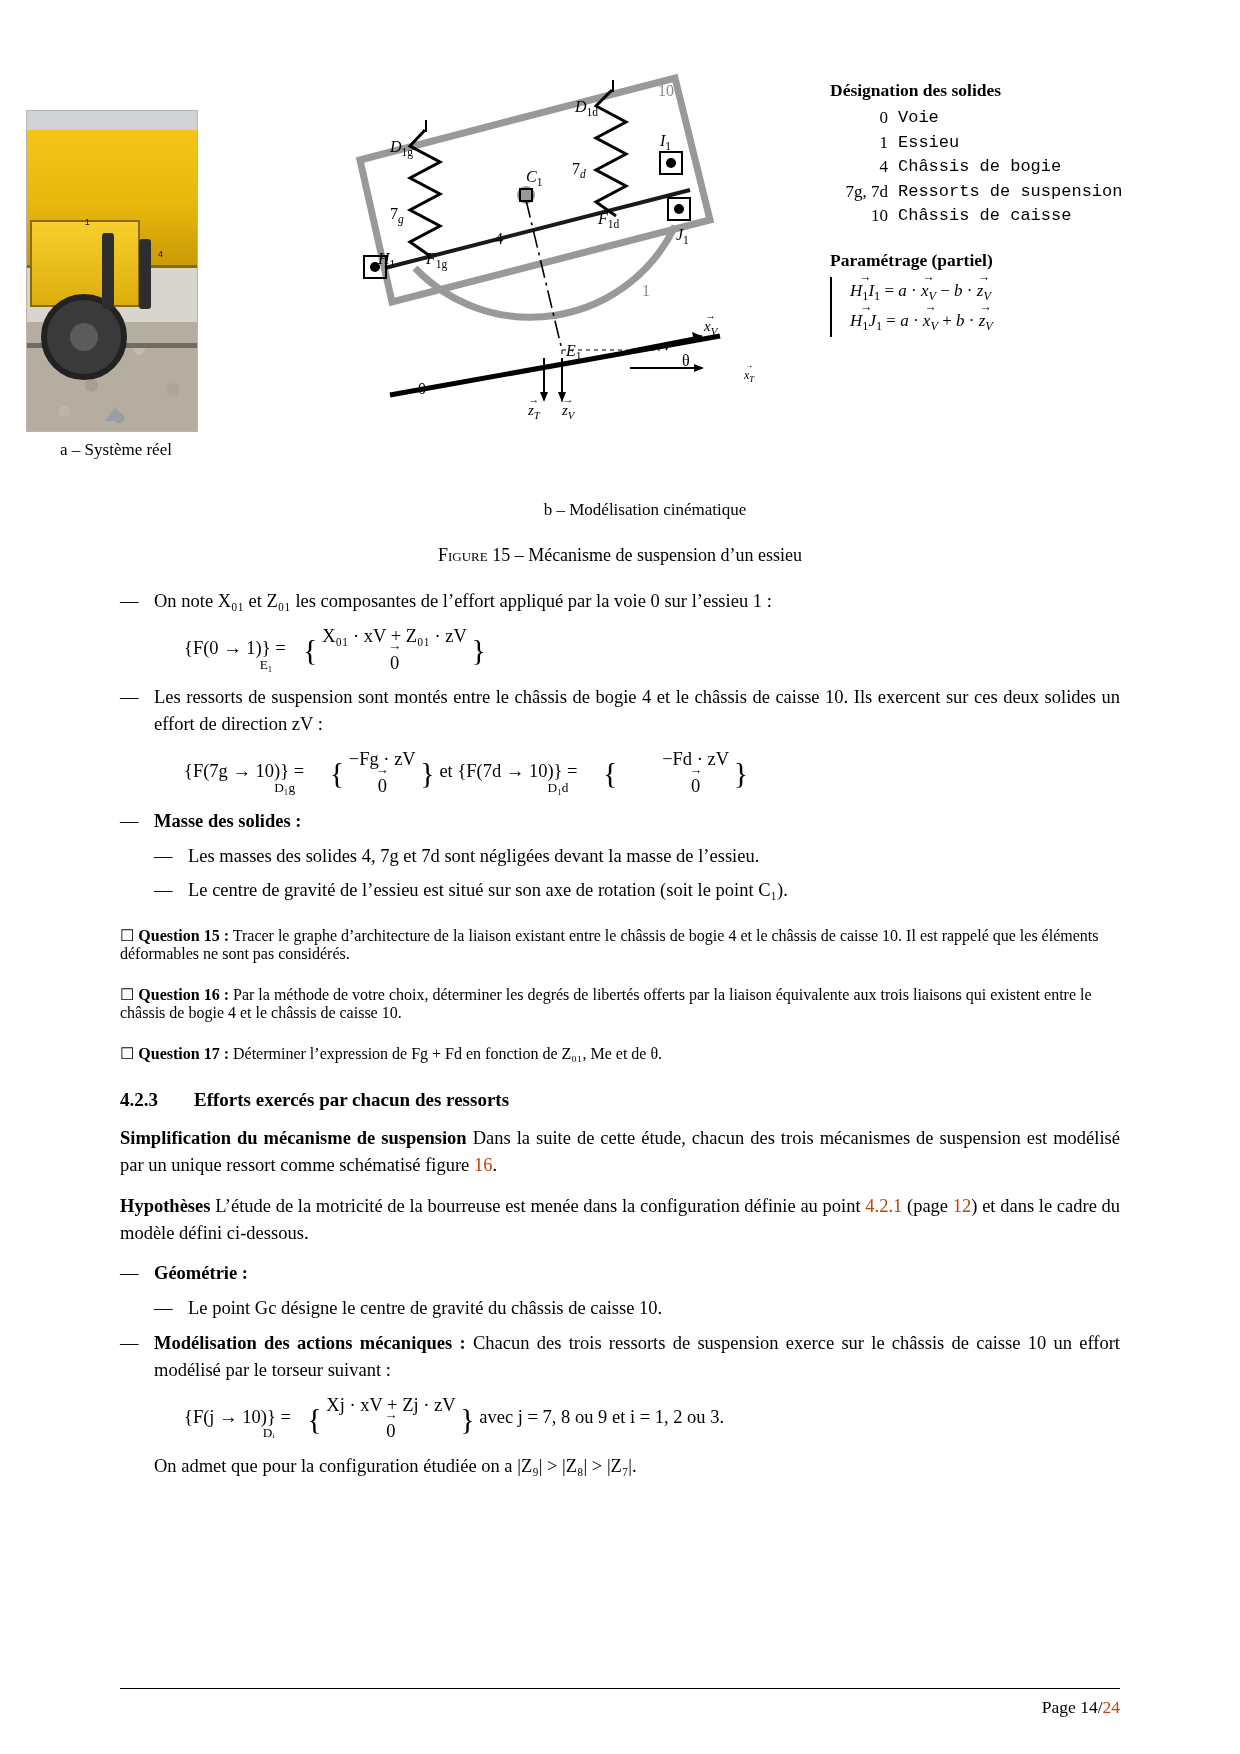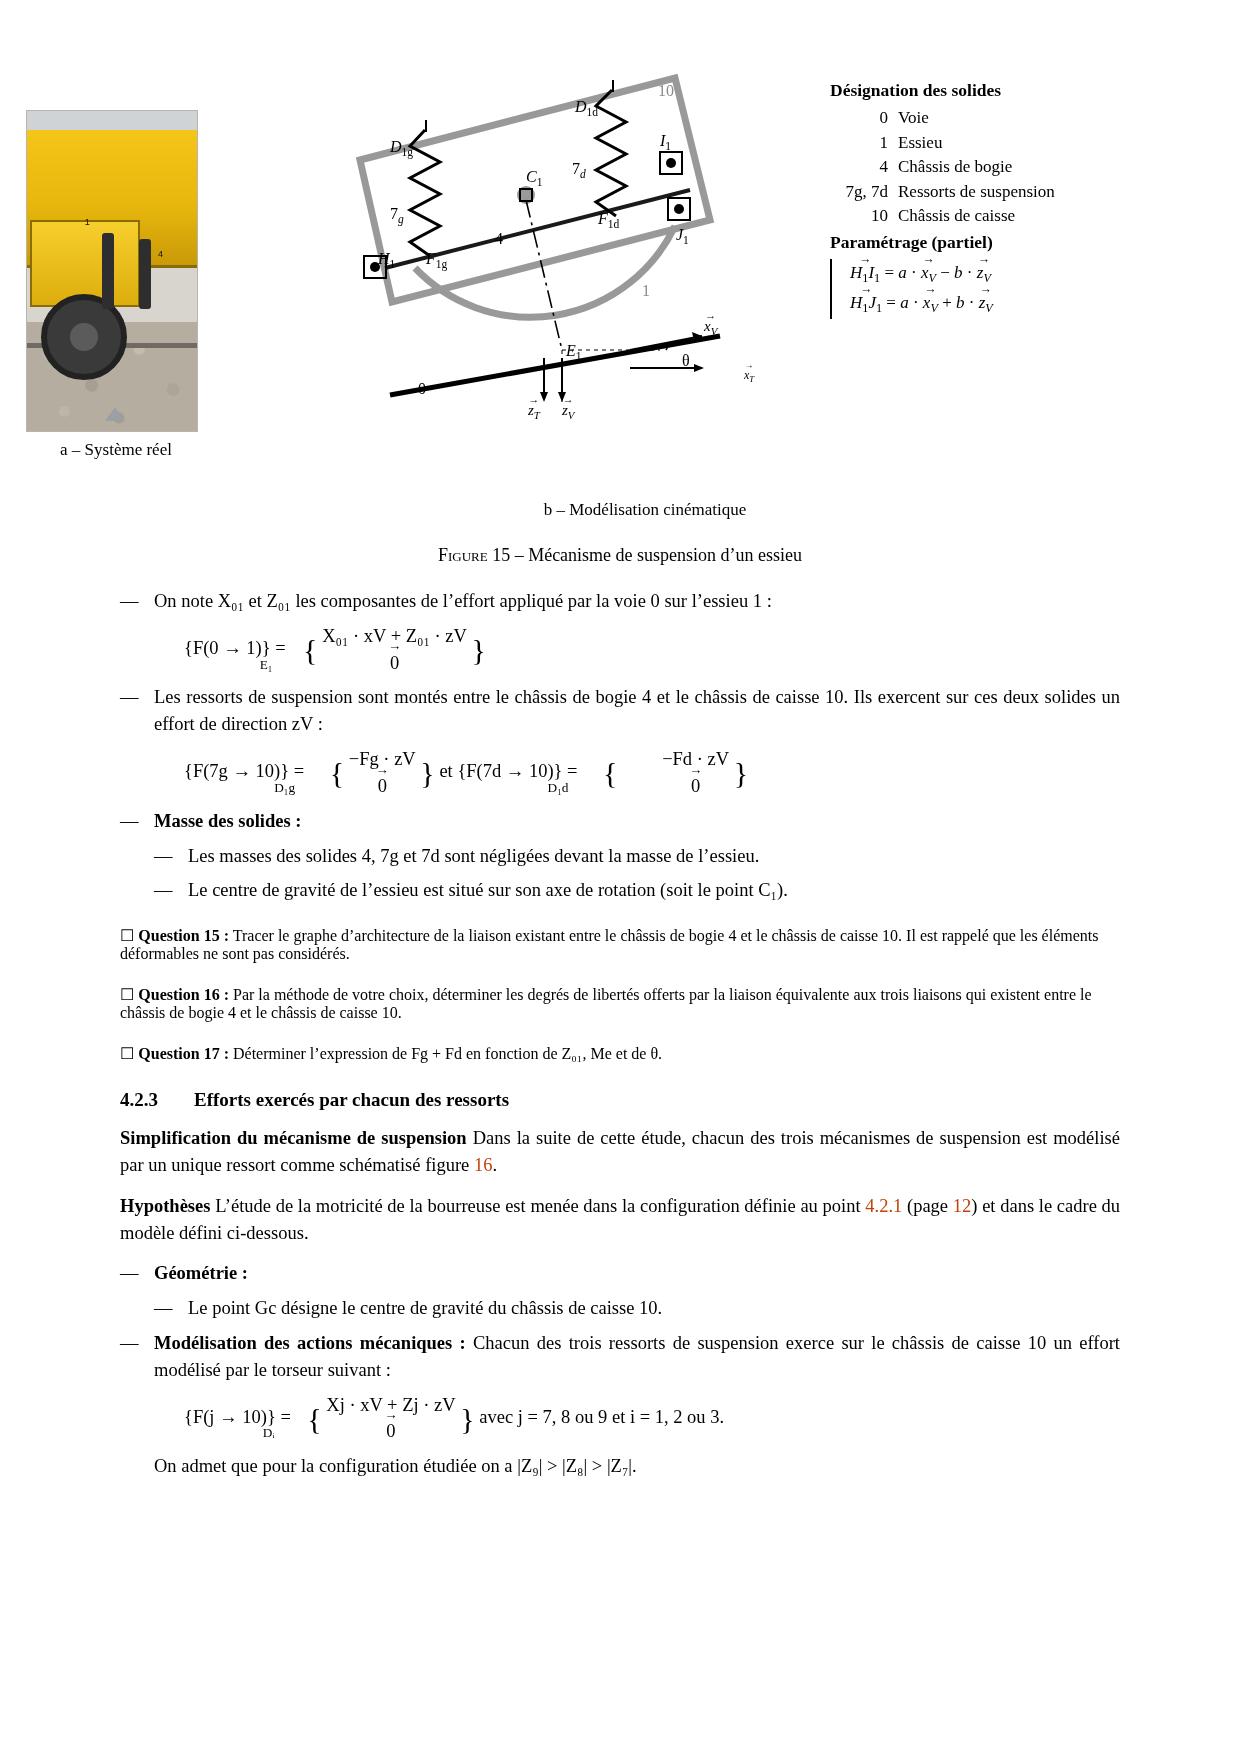--- a/index.html
+++ b/index.html
@@ -55,22 +55,22 @@
   .fig-caption { position:absolute; left:0; top:545px; width:1240px; text-align:center; font-size:18px; }
   .sc { font-variant:small-caps; }
 
   .schema { position:absolute; left:330px; top:50px; width:490px; height:400px; }
 
   .legend { position:absolute; left:830px; top:78px; width:300px; font-size:17px; line-height:1.38; }
   .legend h4 { margin:0 0 4px 0; font-size:17.5px; font-weight:bold; }
   .legend table { border-collapse:collapse; }
   .legend td { vertical-align:top; padding:0 0 1px 0; }
   .legend td.k { text-align:right; width:58px; padding-right:10px; white-space:nowrap; }
-  .legend td.v { text-align:justify; }
-  .legend .param { margin-top:2px; }
+  .legend td.v { text-align:justify;font-family:Liberation Mono, monospace; }
+  .legend .param { margin-top:20px; }
   .legend .eqs { margin-top:4px; padding-left:18px; border-left:2px solid #000; }
   .legend .eqs div { padding:2px 0; }
 
   
   .body-text { position:absolute; left:0; top:580px; width:1240px; padding:0 120px; box-sizing:border-box; }
   p, li, div.para { font-size:18.5px; line-height:1.45; text-align:justify; }
   .para { margin:14px 0; }
   .dash-list { list-style:none; margin:6px 0; padding-left:0; }
   .dash-list > li { position:relative; padding-left:34px; margin:8px 0; }
   .dash-list > li:before { content:"—"; position:absolute; left:0; top:0; }
@@ -337,14 +337,20 @@
             <span style="display:block;" class="vec">0</span>
           </span>
           <span class="brace">}</span>
           <span>avec j = 7, 8 ou 9 et i = 1, 2 ou 3.</span>
         </div>
         <div style="margin-top:4px;">On admet que pour la configuration étudiée on a |Z₉| &gt; |Z₈| &gt; |Z₇|.</div>
       </li>
     </ul>
   </div>
 
+  <div class="footer">
+    <hr>
+    <div class="pg">
+      <span>Page 14/</span><span class="blue">24</span>
+    </div>
+  </div>
 
 </div>
 
 </body></html>

